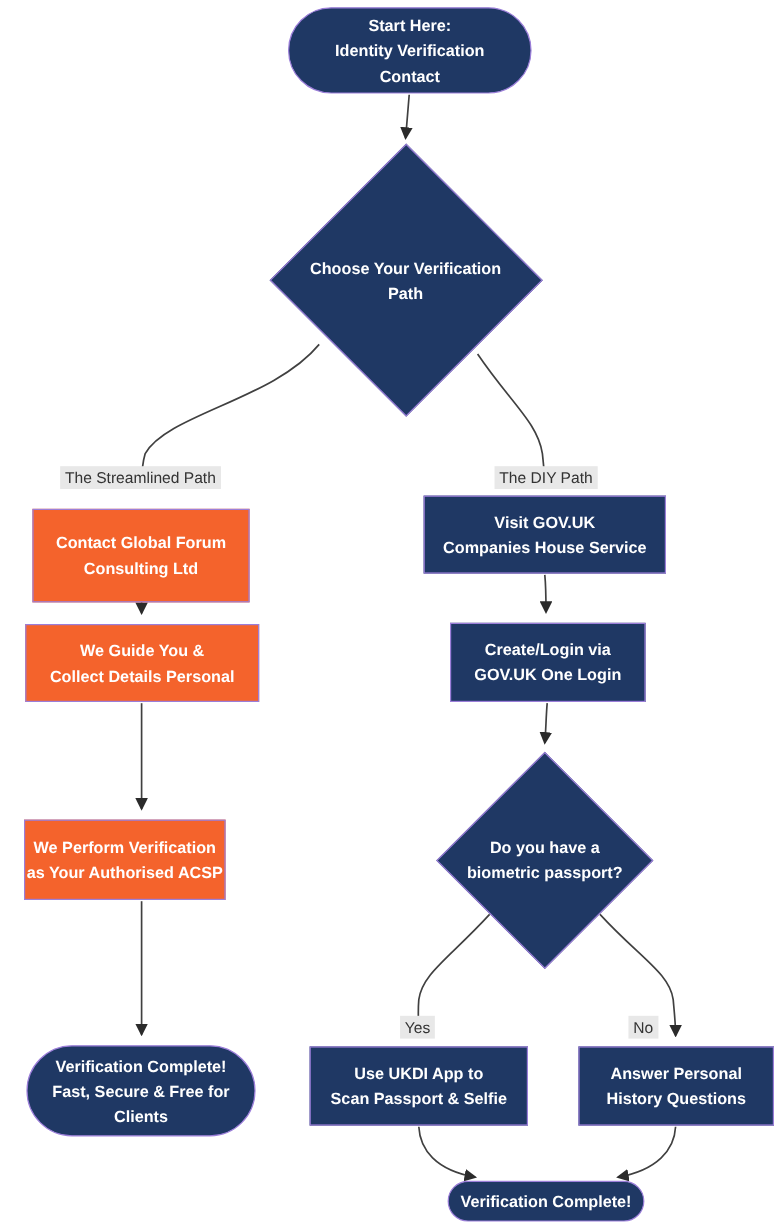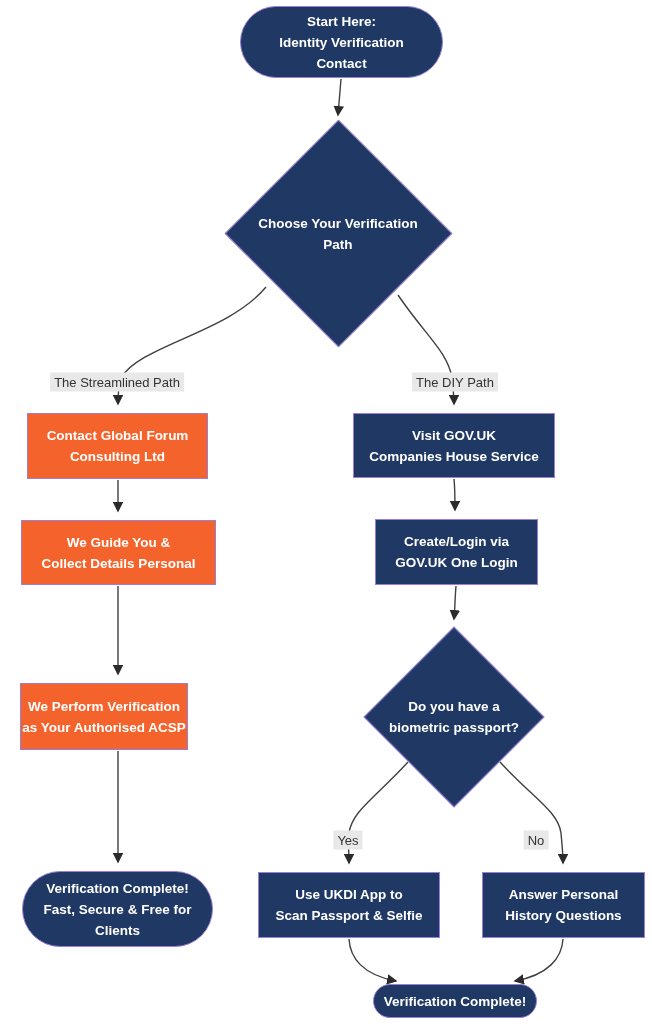--- a/index.html
+++ b/index.html
@@ -45,20 +45,21 @@
     font-size:13.5px;font-weight:700;line-height:21px;
   }
   .elabel{
     position:absolute;z-index:4;
     transform:translate(-50%,-50%);
     background:var(--labelbg);
     color:var(--labeltext);
     font-size:13px;font-weight:400;line-height:17px;
     padding:1px 4px;
     white-space:nowrap;
+    margin-top:16px;
   }
 </style>
 </head>
 <body>
 
 <div id="canvas">
 
   <svg id="edges" width="652" height="1024" viewBox="0 0 652 1024">
     <defs>
       <marker id="arrow" viewBox="0 0 10 10" refX="8.5" refY="5" markerWidth="7.5" markerHeight="7.5" orient="auto-start-reverse">
@@ -89,21 +90,21 @@
 
   <div class="diamond navy" style="left:258px;top:153px;width:161px;height:161px"></div>
   <div class="dtext" style="left:238px;top:212px;width:200px;height:44px">
     <div>Choose Your Verification</div>
     <div>Path</div>
   </div>
 
   <div class="elabel" style="left:117px;top:382px">The Streamlined Path</div>
   <div class="elabel" style="left:455px;top:382px">The DIY Path</div>
 
-  <div class="node orange" style="left:27px;top:413px;width:181px;height:66px">
+  <div class="node orange" style="left:27px;top:424px;width:181px;height:78px">
     <div>Contact Global Forum</div>
     <div>Consulting Ltd</div>
   </div>
 
   <div class="node orange" style="left:21px;top:520px;width:195px;height:65px">
     <div>We Guide You &amp;</div>
     <div>Collect Details Personal</div>
   </div>
 
   <div class="node orange" style="left:20px;top:683px;width:168px;height:67px">

